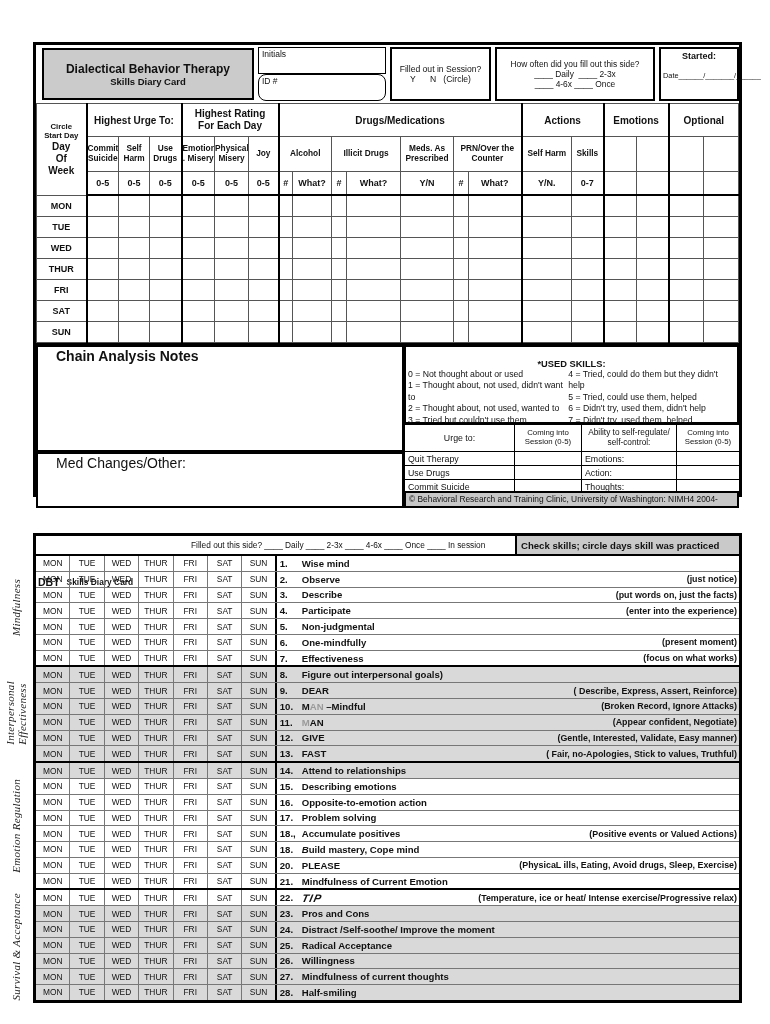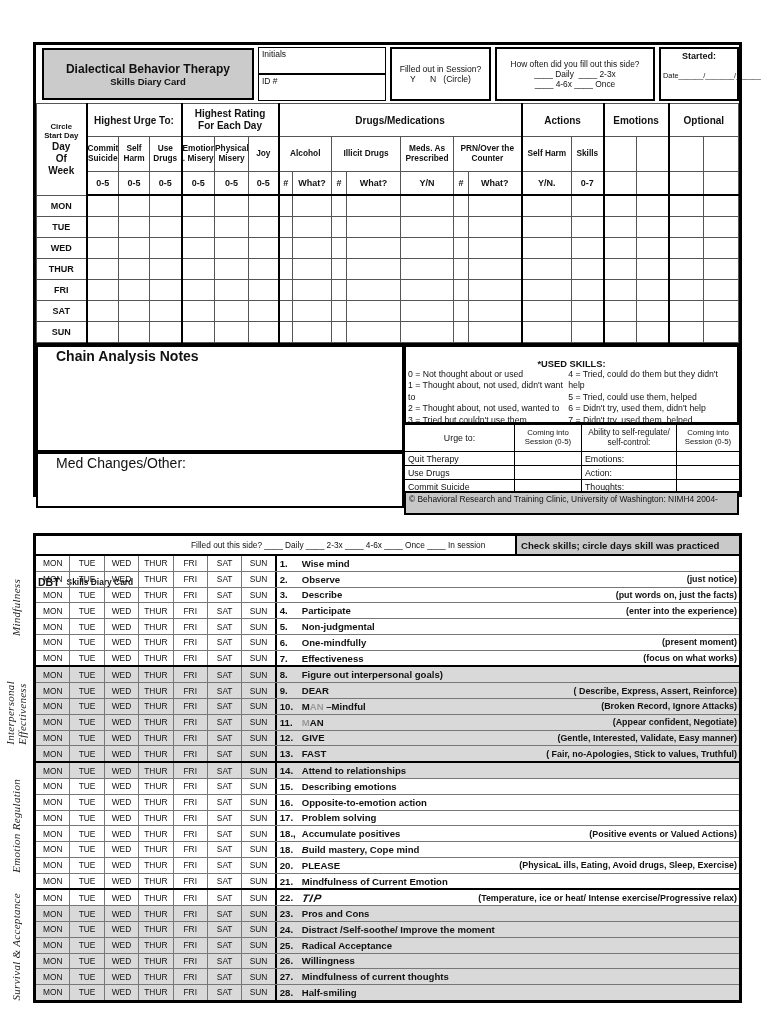--- a/index.html
+++ b/index.html
@@ -9,21 +9,21 @@
   .top-card{position:absolute;left:33px;top:42px;width:709px;height:455px;
             border:3px solid #000;box-sizing:border-box;background:#fff;}
   .headerband{position:relative;height:58px;}
   .hbox{position:absolute;box-sizing:border-box;border:2px solid #000;background:#fff;}
   .titlebox{left:6px;top:3px;width:212px;height:52px;background:#cbcbcb;
             display:flex;flex-direction:column;align-items:center;justify-content:center;}
   .title1{font-size:12px;font-weight:bold;}
   .title2{font-size:9.5px;font-weight:bold;}
   .fieldbox{border:1.5px solid #000;}
   .initialsbox{left:222px;top:2px;width:128px;height:27px;}
-  .idbox{left:222px;top:29px;width:128px;height:27px;}
+  .idbox{left:222px;top:29px;width:128px;height:27px;border-radius:8px;}
   .flabel{font-size:8.5px;padding:1px 0 0 3px;}
   .sessionbox{left:354px;top:2px;width:101px;height:54px;display:flex;flex-direction:column;
               align-items:center;justify-content:center;font-size:8.6px;}
   .pre{white-space:pre-wrap;}
   .howbox{left:459px;top:2px;width:160px;height:54px;display:flex;flex-direction:column;
           align-items:center;justify-content:center;font-size:8.4px;text-align:center;}
   .startbox{left:623px;top:2px;width:80px;height:54px;}
   .startlbl{font-size:9px;font-weight:bold;text-align:center;padding-top:2px;}
   .datelbl{font-size:7.4px;padding:10px 0 0 2px;}
   
@@ -50,21 +50,21 @@
   .lg-col{font-size:8.7px;line-height:1.32;}
   .lg-col.l{width:49%;}
   .lg-col.r{width:51%;}
   .subtbl{position:absolute;box-sizing:border-box;}
   .urgetbl{left:368px;top:79px;width:177px;height:67px;}
   .abilitytbl{left:545px;top:79px;width:158px;height:67px;}
   table.mini{border-collapse:collapse;width:100%;height:100%;table-layout:fixed;}
   .mini td{border:1.5px solid #000;padding:0;overflow:hidden;}
   .mini tr.mh td{height:26px;text-align:center;font-size:8.8px;white-space:pre-line;line-height:1.15;}
   .mini .sl{font-size:8.8px;padding-left:3px;height:13px;}
-  .copyright{left:368px;top:146px;width:335px;height:24px;background:#c7c7c7;
+  .copyright{left:368px;top:146px;width:335px;height:17px;background:#c7c7c7;
              font-size:8.4px;line-height:12px;padding-left:3px;}
   
   .bottom-card{position:absolute;left:33px;top:533px;width:709px;height:470px;
                border:3px solid #000;box-sizing:border-box;display:flex;flex-direction:column;background:#fff;}
   .bheader{height:18px;display:flex;border-bottom:2px solid #000;flex:0 0 auto;}
   .bh-left{width:152px;background:#c9c9c9;border-right:2px solid #000;display:flex;
            align-items:center;gap:7px;padding-left:2px;box-sizing:border-box;margin-top:46px;}
   .bh-dbt{font-size:10.5px;font-weight:bold;}
   .bh-rest{font-size:8.4px;font-weight:bold;}
   .bh-mid{flex:1;font-size:8.3px;display:flex;align-items:center;padding-left:3px;overflow:hidden;white-space:nowrap;}

